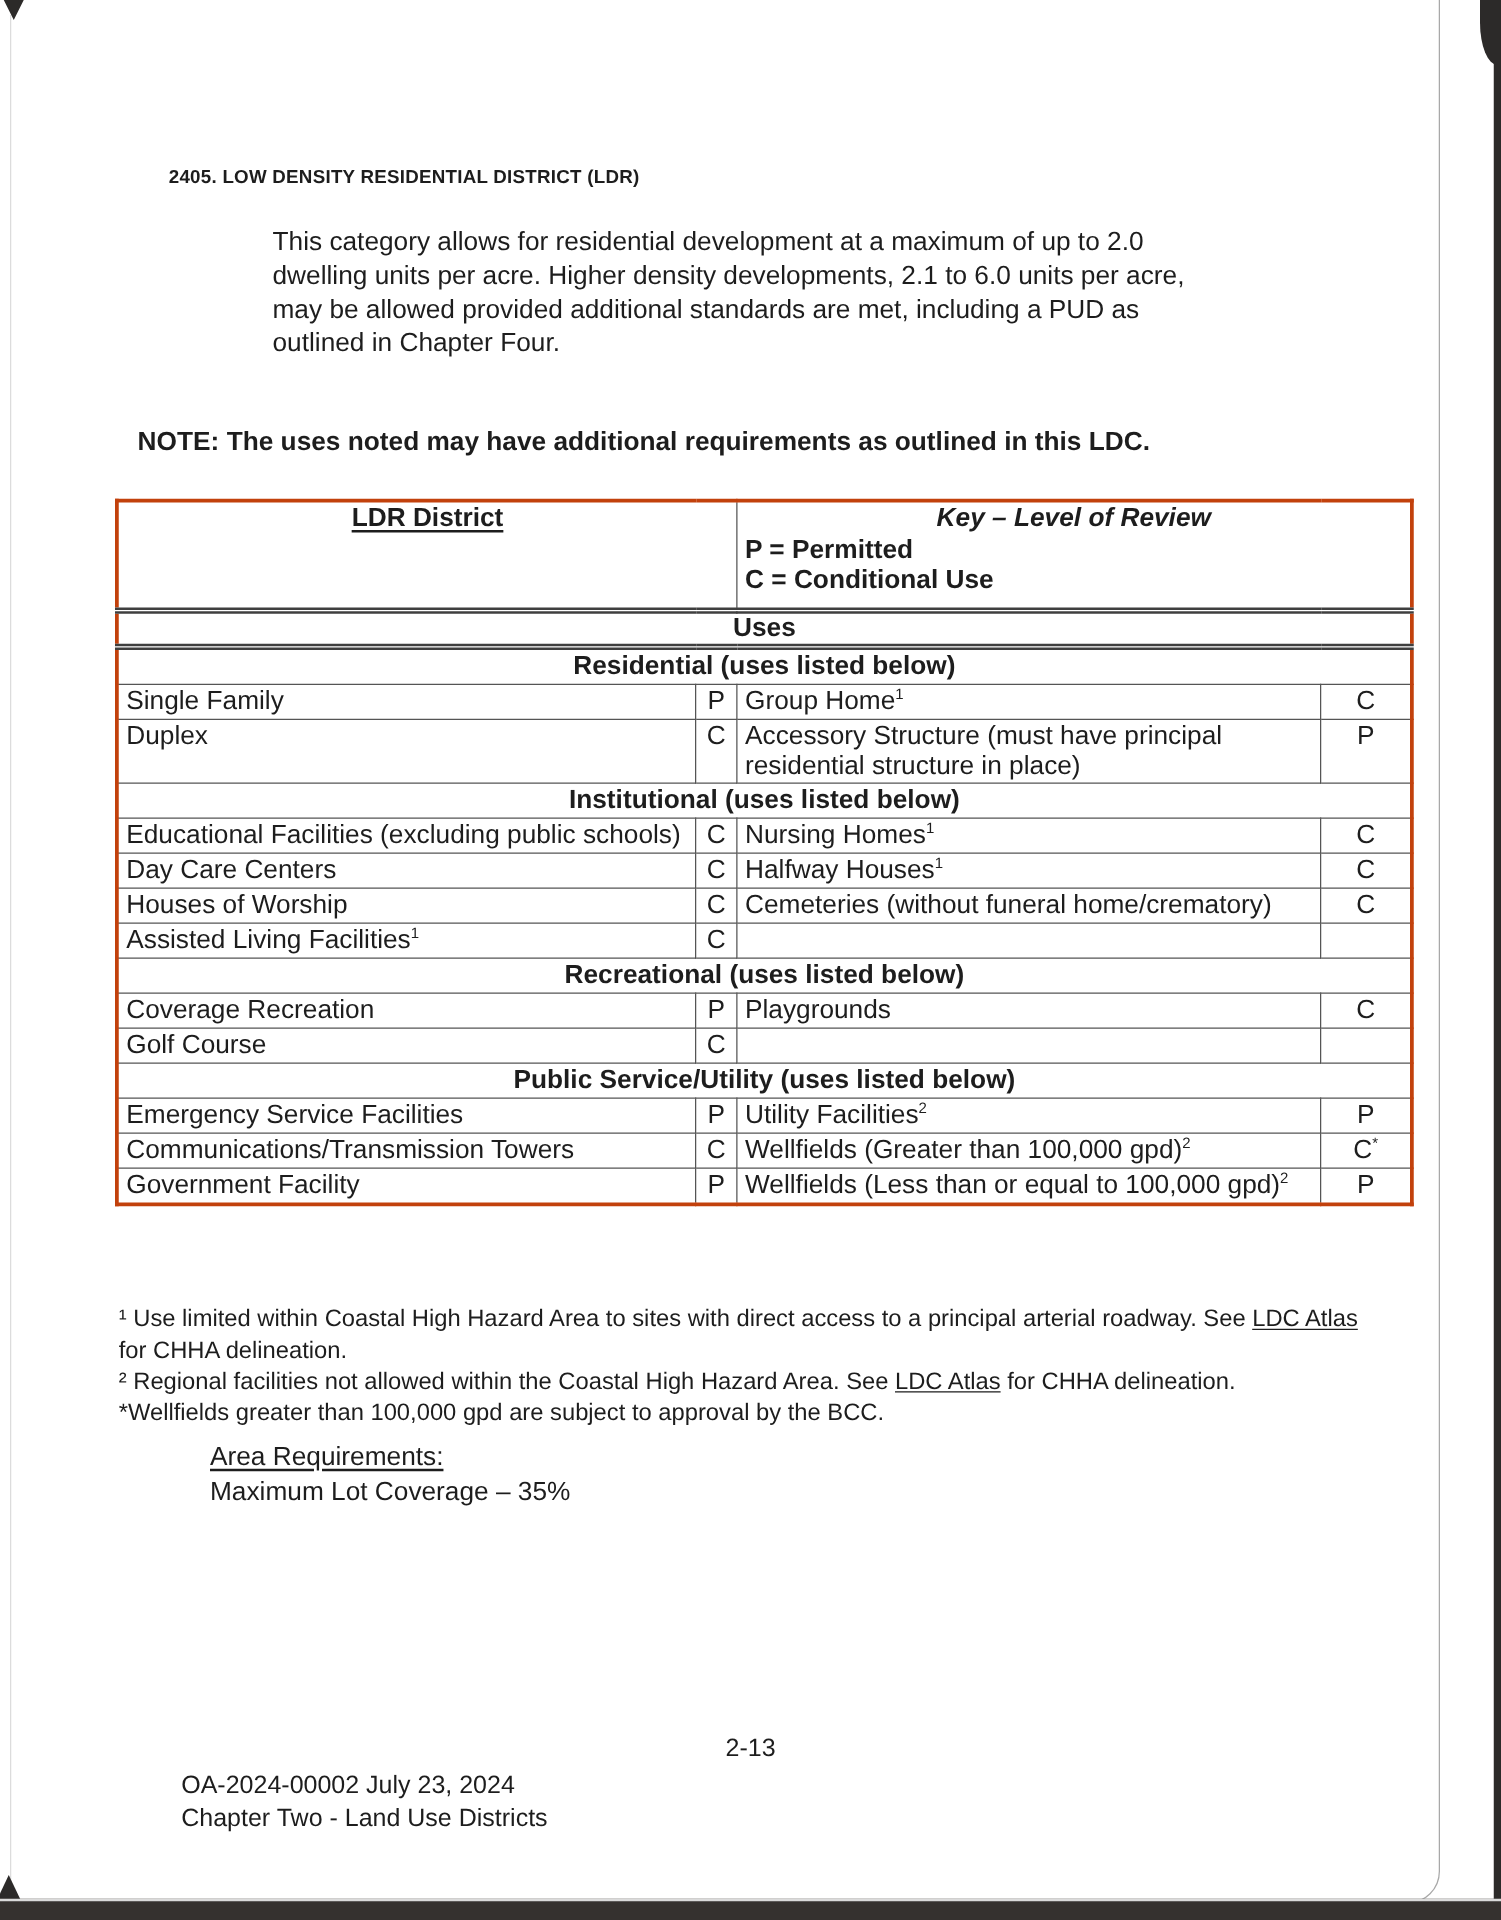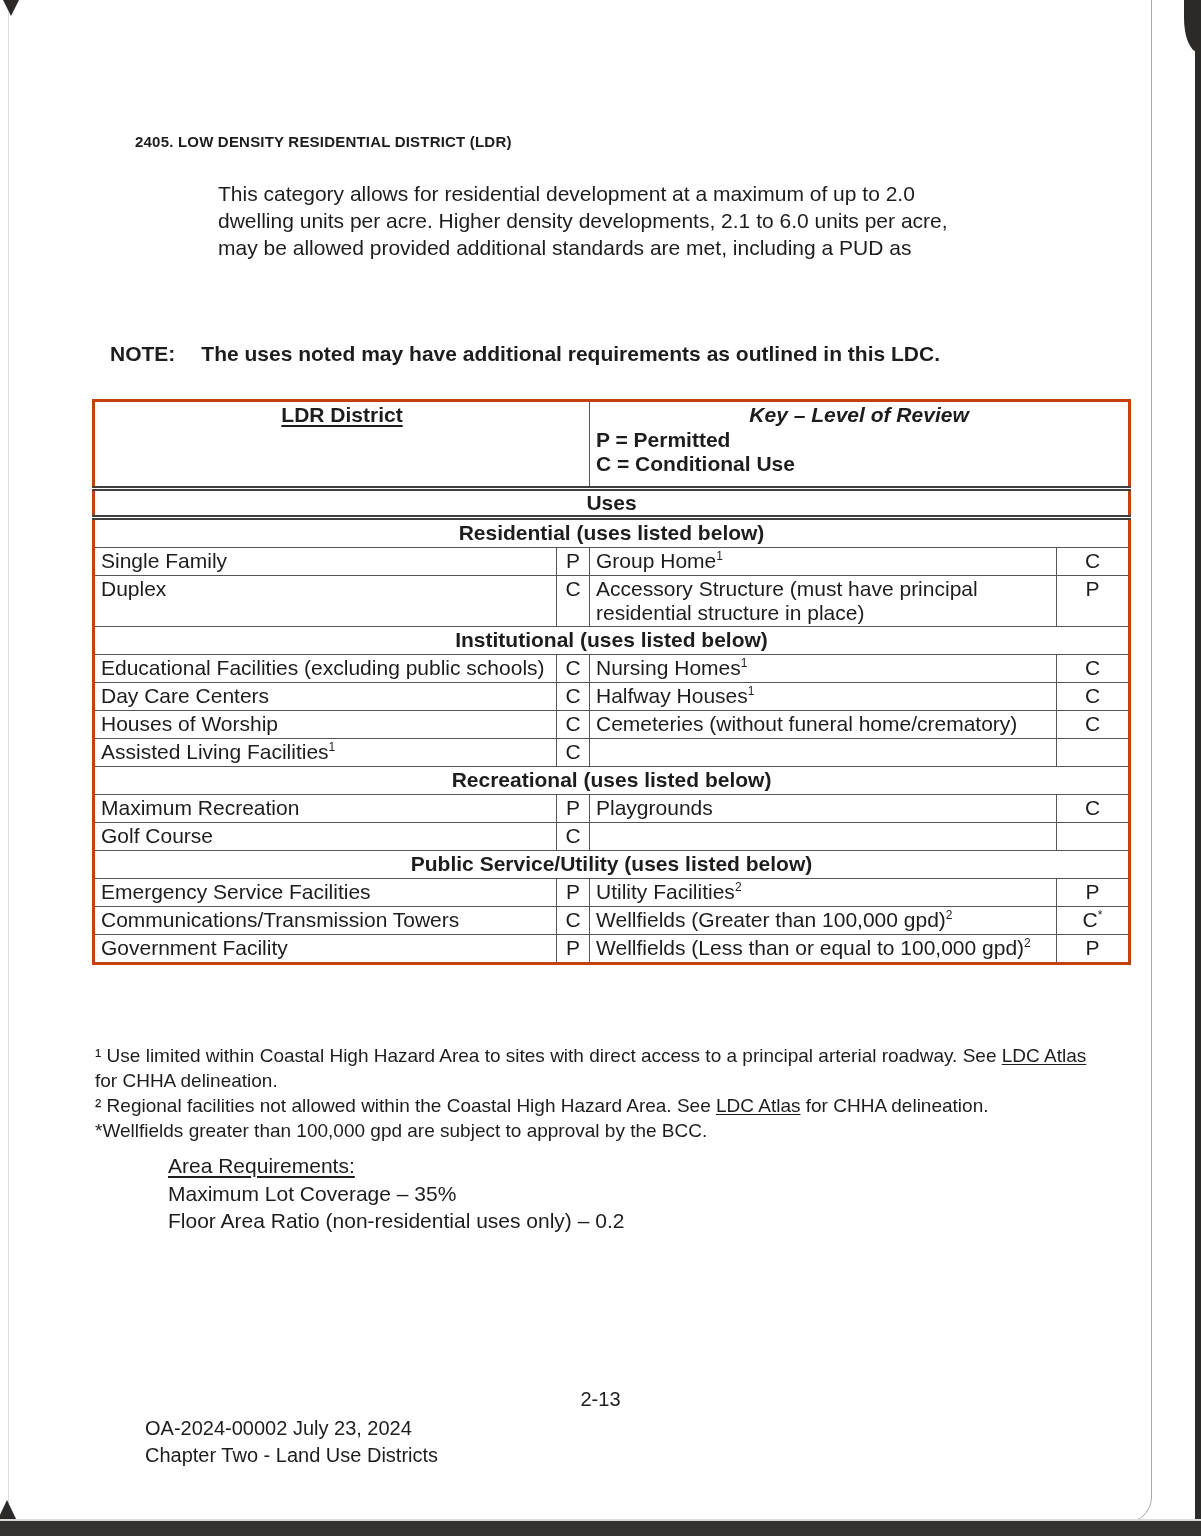--- a/index.html
+++ b/index.html
@@ -39,21 +39,21 @@
 
   
   .doc-heading{
     position:absolute;left:135px;top:133px;
     font-size:15px;font-weight:bold;
     text-decoration-thickness:2px;text-underline-offset:3px;
     letter-spacing:.2px;
   }
   .intro{position:absolute;left:218px;top:180px;width:860px;font-size:21px;line-height:27px;}
   .note-line{position:absolute;left:110px;top:342px;font-size:21px;font-weight:bold;white-space:nowrap;}
-  .note-line .note-text{margin-left:26px;}
+  .note-line .note-text{margin-left:6px;}
 
   .table-wrap{position:absolute;left:92px;top:399px;}
   table.uses-table{
     border-collapse:collapse;table-layout:fixed;width:1036px;
     border:3px solid #c2410c;
   }
   table.uses-table td{
     border:1.5px solid #555;
     font-size:21px;line-height:24px;vertical-align:top;
     padding:1px 6px;
@@ -104,20 +104,21 @@
   <div class="right-strip"></div>
   <div class="tr-corner"></div>
   <div class="bottom-bar"></div>
 
   <div class="doc-heading">2405. LOW DENSITY RESIDENTIAL DISTRICT (LDR)</div>
 
   <div class="intro">
     <div>This category allows for residential development at a maximum of up to 2.0</div>
     <div>dwelling units per acre. Higher density developments, 2.1 to 6.0 units per acre,</div>
     <div>may be allowed provided additional standards are met, including a PUD as</div>
+    <div>outlined in Chapter Four.</div>
   </div>
 
   <div class="note-line">
     <span>NOTE:</span><span class="note-text">The uses noted may have additional requirements as outlined in this LDC.</span>
   </div>
 
   <div class="table-wrap">
     <table class="uses-table">
       <colgroup>
         <col style="width:463px">
@@ -179,21 +180,21 @@
           <tr>
             <td class="use-cell use-left">Assisted Living Facilities<sup>1</sup></td>
             <td class="status-cell">C</td>
             <td class="use-cell use-right"></td>
             <td class="status-cell"></td>
           </tr>
           <tr>
             <td colspan="4" class="section-header">Recreational (uses listed below)</td>
           </tr>
           <tr>
-            <td class="use-cell use-left">Maximum Recreation</td>
+            <td class="use-cell use-left">Coverage Recreation</td>
             <td class="status-cell">P</td>
             <td class="use-cell use-right">Playgrounds</td>
             <td class="status-cell">C</td>
           </tr>
           <tr>
             <td class="use-cell use-left">Golf Course</td>
             <td class="status-cell">C</td>
             <td class="use-cell use-right"></td>
             <td class="status-cell"></td>
           </tr>
@@ -224,21 +225,20 @@
 
   <div class="footnotes">
       <div><span>¹ Use limited within Coastal High Hazard Area to sites with direct access to a principal arterial roadway. See </span><span class="link-underline">LDC Atlas</span><span> for CHHA delineation.</span></div>
       <div><span>² Regional facilities not allowed within the Coastal High Hazard Area. See </span><span class="link-underline">LDC Atlas</span><span> for CHHA delineation.</span></div>
       <div><span>*Wellfields greater than 100,000 gpd are subject to approval by the BCC.</span></div>
     </div>
 
   <div class="area-block">
     <div><span class="area-title">Area Requirements:</span></div>
     <div>Maximum Lot Coverage – 35%</div>
-    <div>Floor Area Ratio (non-residential uses only) – 0.2</div>
   </div>
 
   <div class="page-number">2-13</div>
   <div class="footer-block">
     <div>OA-2024-00002 July 23, 2024</div>
     <div>Chapter Two - Land Use Districts</div>
   </div>
 
 </div>
 

